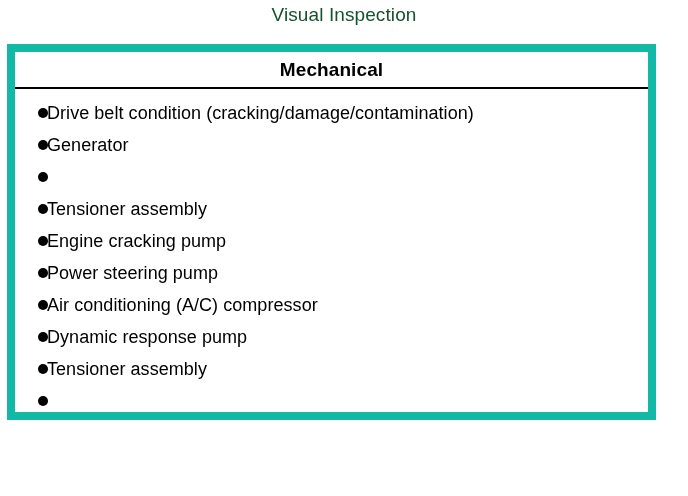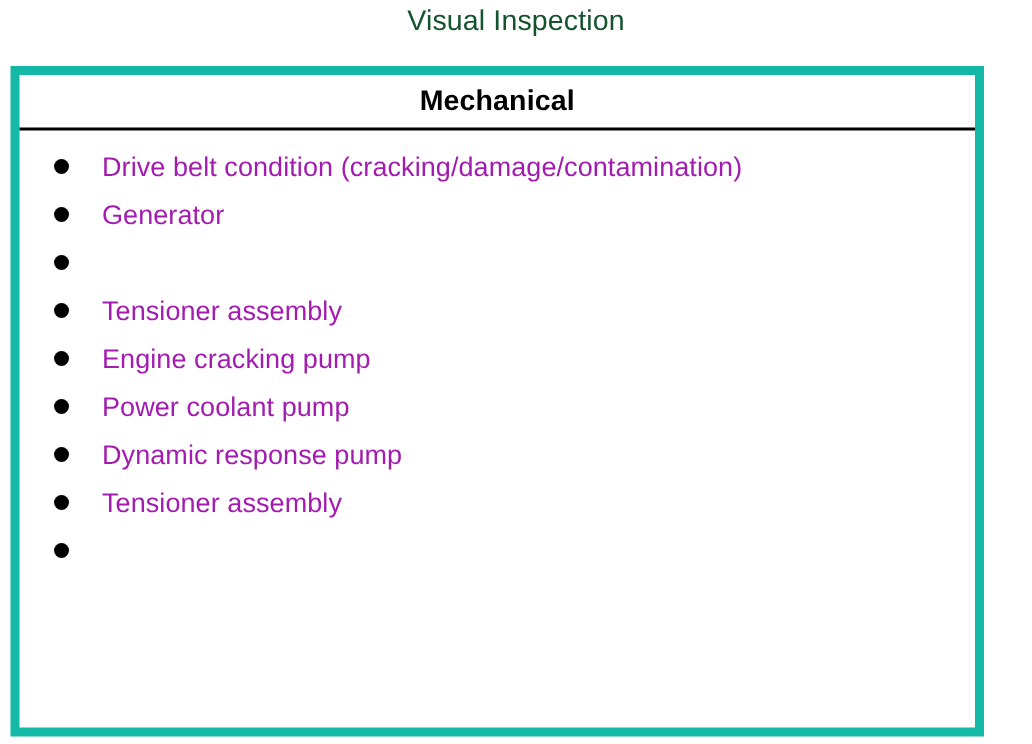--- a/index.html
+++ b/index.html
@@ -30,23 +30,23 @@
     color: #14532d;
     letter-spacing: 0.1px;
   }
 
   
   .table-box {
     position: absolute;
     left: 7px;
     top: 44px;
     width: 649px;
-    height: 447px;
+    height: 376px;
     box-sizing: border-box;
-    border: 6px solid #14b8a6;
+    border: 8px solid #14b8a6;
     background: #ffffff;
   }
 
   .table-header {
     height: 37px;
     box-sizing: border-box;
     border-bottom: 2px solid #000000;
     display: flex;
     align-items: center;
     justify-content: center;
@@ -65,23 +65,23 @@
 
   .checklist {
     list-style: none;
     margin: 0;
     padding: 0;
   }
   .checklist-item {
     position: relative;
     height: 32px;
     line-height: 32px;
-    padding-left: 55px;
+    padding-left: 32px;
     font-size: 18px;
-    color: #a21caf;
+    color: #000000;
     white-space: nowrap;
     letter-spacing: 0.05px;
   }
   .bullet-icon {
     position: absolute;
     left: 23px;
     top: 11px;
     width: 10px;
     height: 10px;
     border-radius: 50%;
@@ -125,23 +125,27 @@
         <span class="item-label">Tensioner assembly</span>
       </li>
 
       <li class="checklist-item">
         <span class="bullet-icon"></span>
         <span class="item-label">Engine cracking pump</span>
       </li>
 
       <li class="checklist-item">
         <span class="bullet-icon"></span>
-        <span class="item-label">Power coolant pump</span>
+        <span class="item-label">Power steering pump</span>
       </li>
 
+      <li class="checklist-item">
+        <span class="bullet-icon"></span>
+        <span class="item-label">Air conditioning (A/C) compressor</span>
+      </li>
 
 
       <li class="checklist-item">
         <span class="bullet-icon"></span>
         <span class="item-label">Dynamic response pump</span>
       </li>
 
       <li class="checklist-item">
         <span class="bullet-icon"></span>
         <span class="item-label">Tensioner assembly</span>

